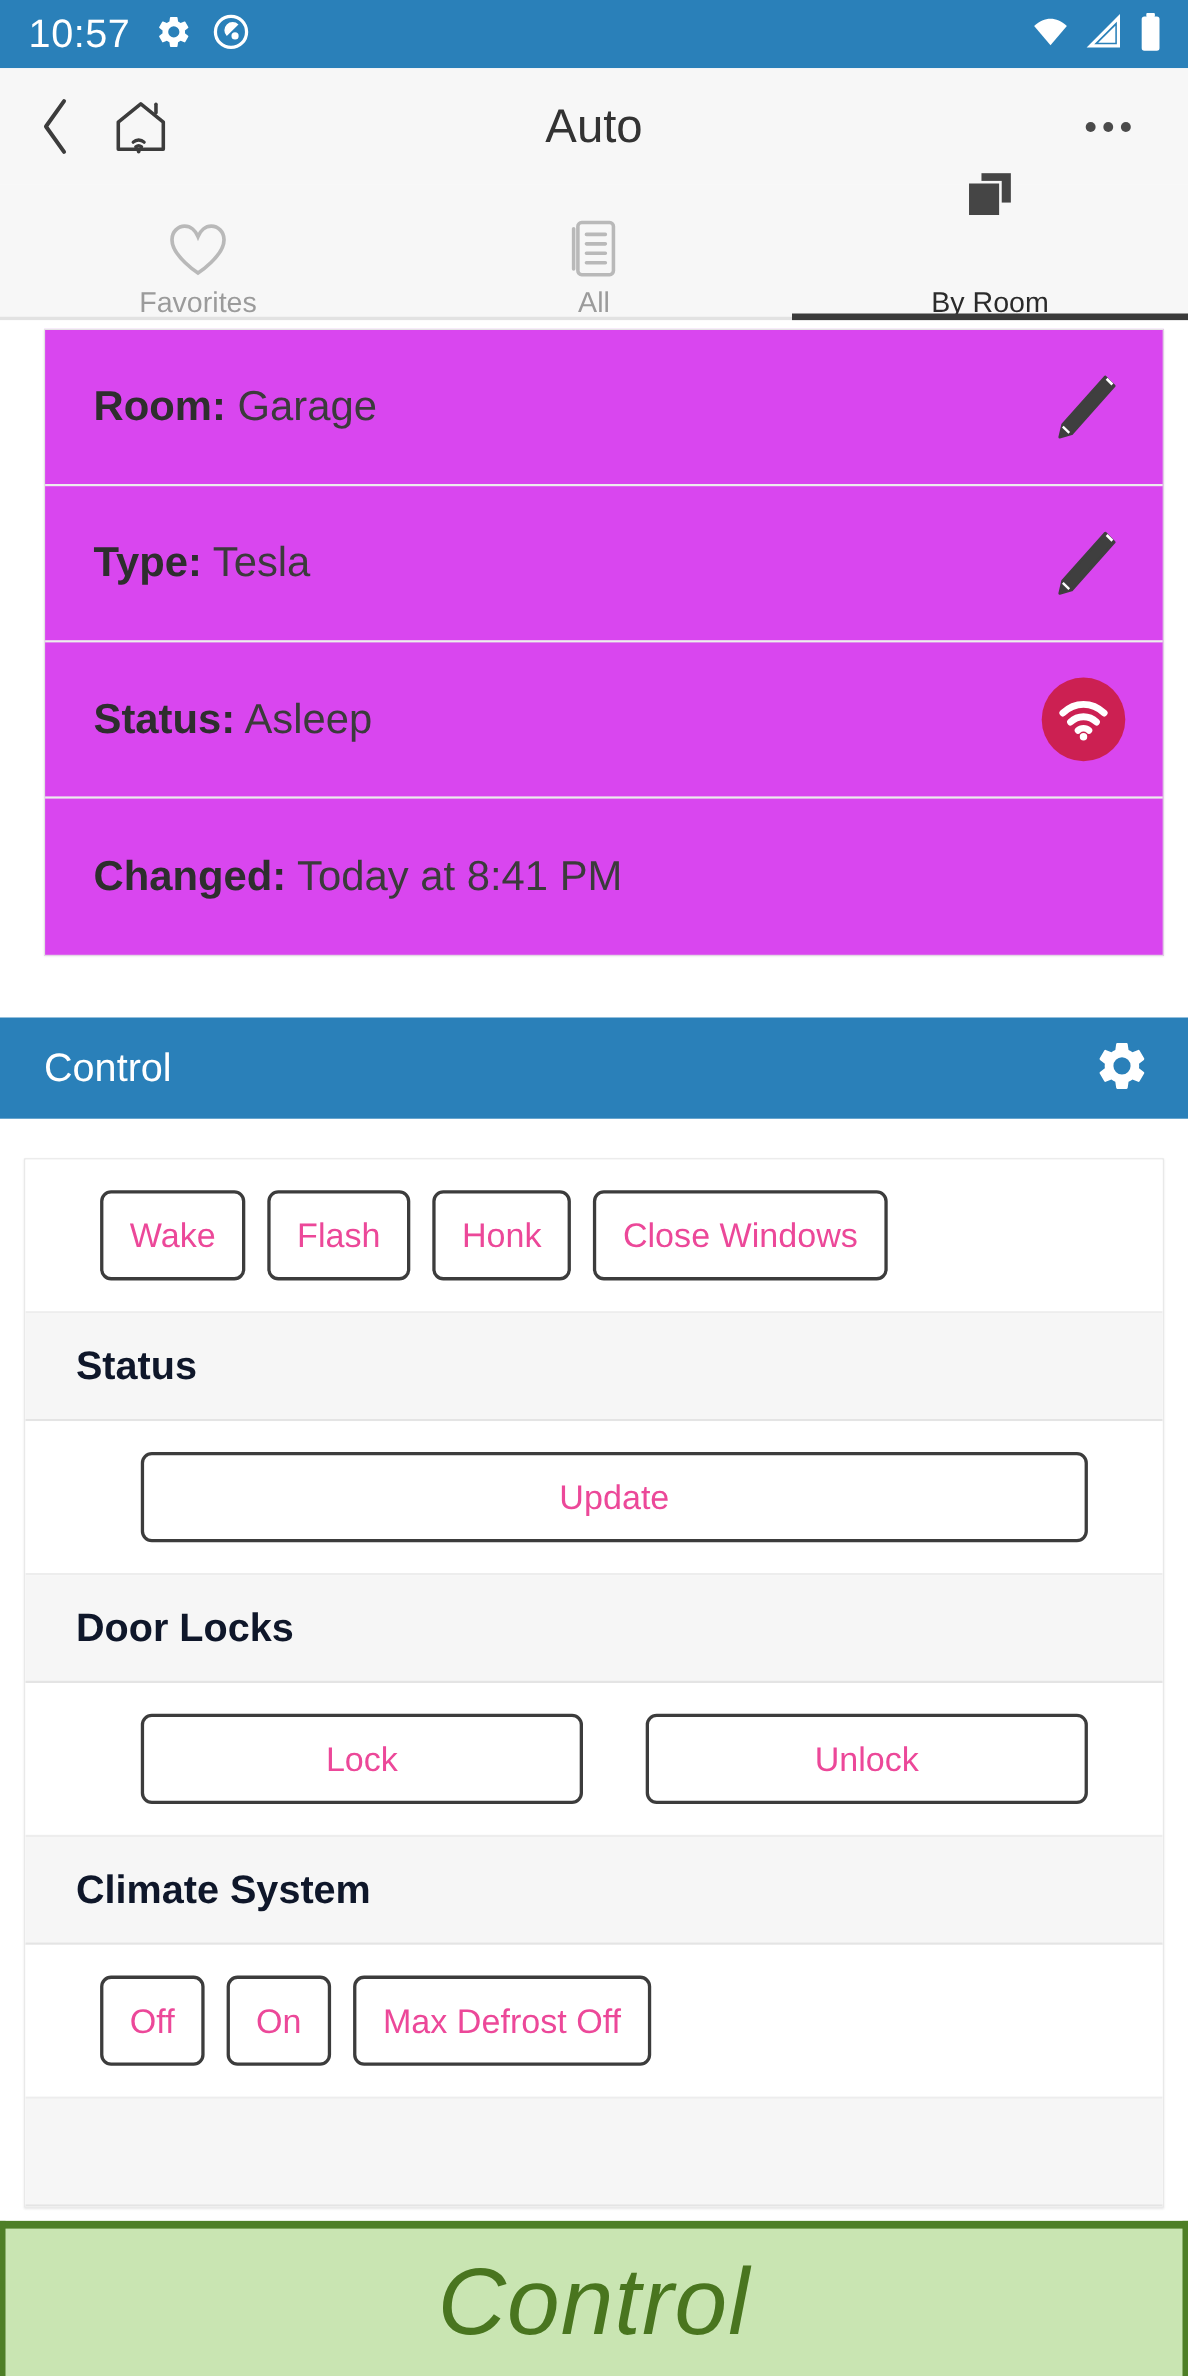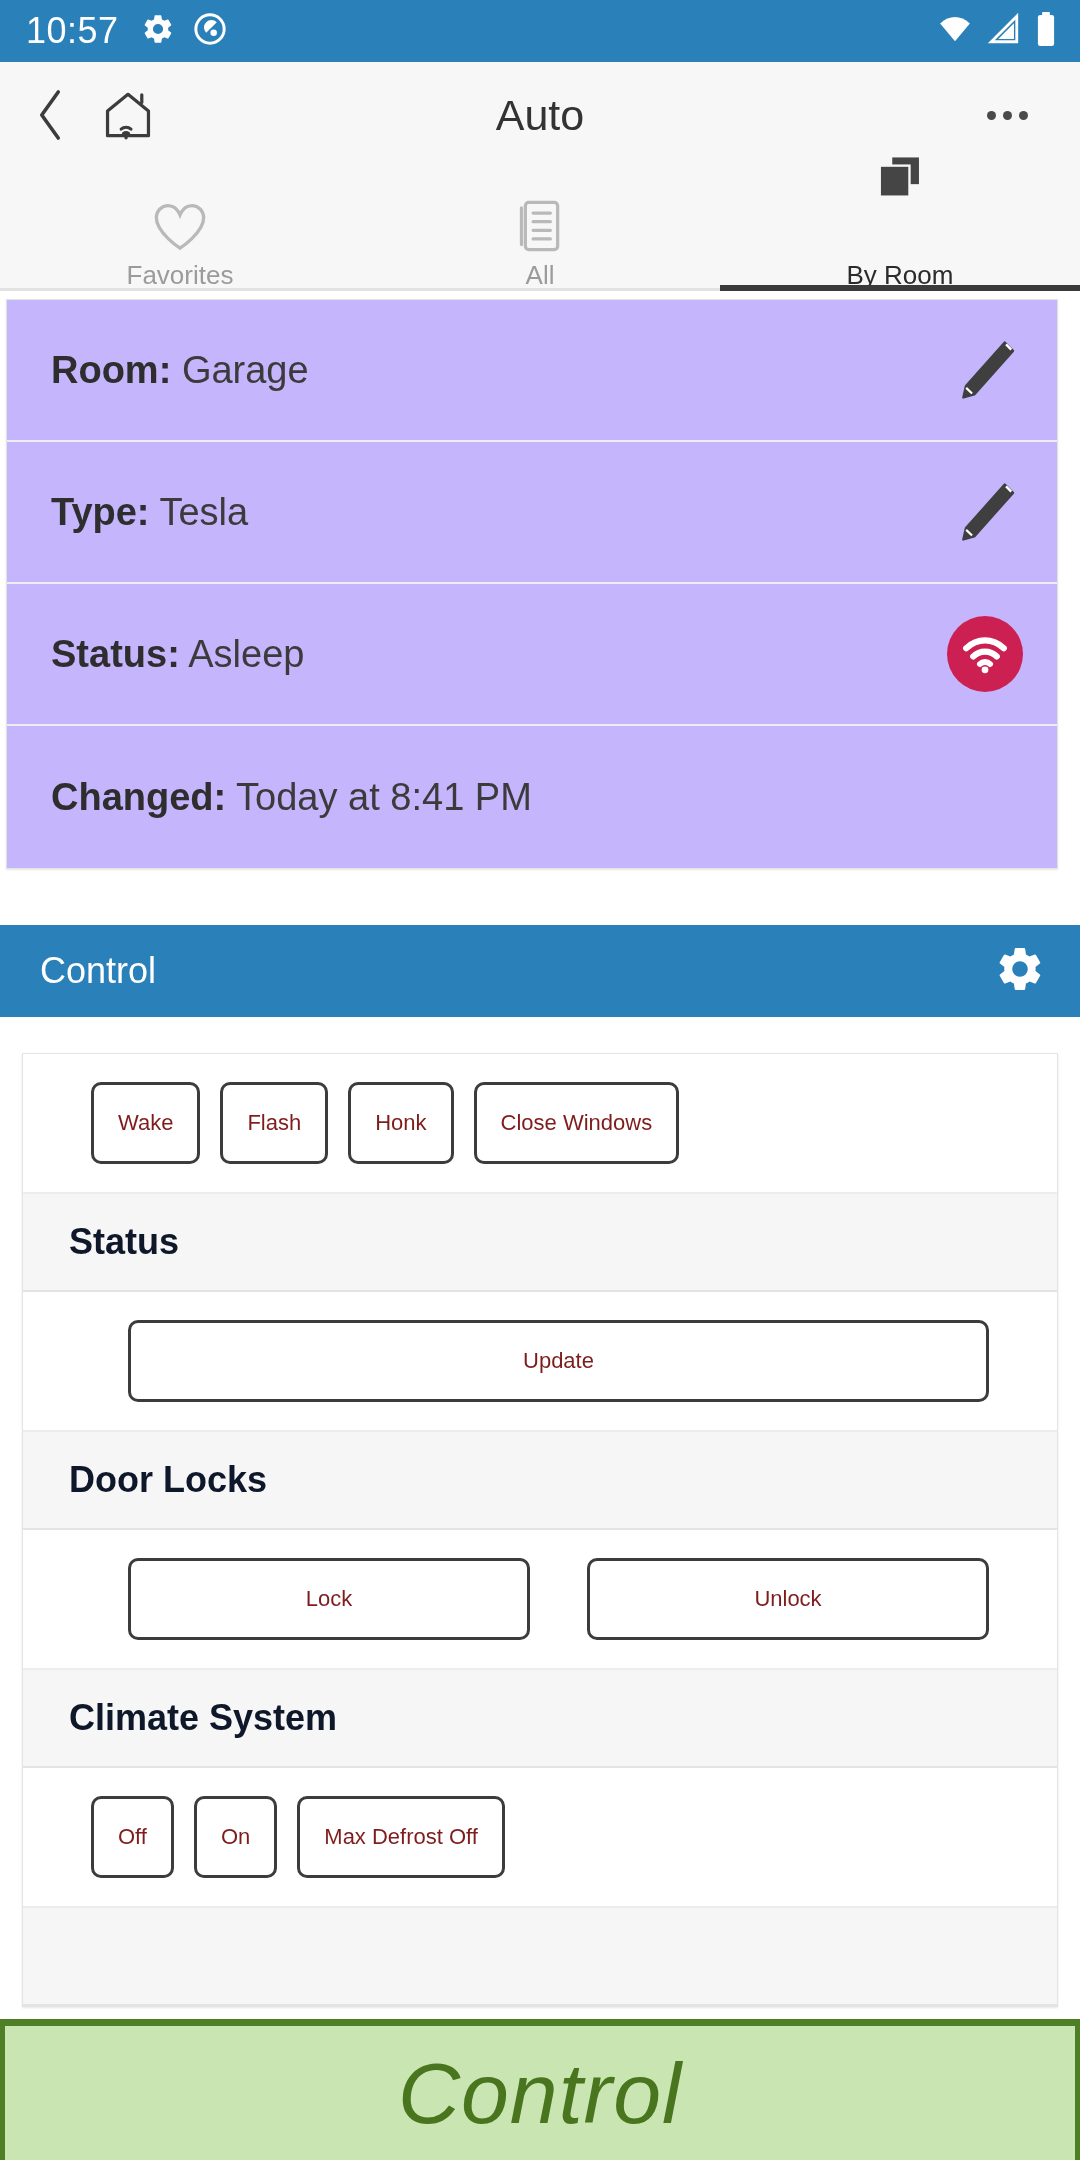--- a/index.html
+++ b/index.html
@@ -128,22 +128,22 @@
     position: absolute;
     left: 0; right: 0; bottom: -3px;
     height: 6px;
     background: #3a3a3a;
   }
 
   
   .scroll-area { background: #ffffff; }
 
   .info-card {
-    margin: 8px 22px 0 6px;
-    background: #c4b5fd;
+    margin: 8px 22px 0 40px;
+    background: #d946ef;
     border: 1px solid #E4E4E4;
     box-shadow: 0 1px 2px rgba(0,0,0,0.10);
   }
   .info-row {
     height: 142px;
     display: flex;
     align-items: center;
     padding: 0 34px 0 44px;
     border-bottom: 2px solid #EDEDED;
   }
@@ -203,22 +203,22 @@
   .btn-row.single { padding: 28px 68px; }
   .ctl-btn {
     border: 3px solid #3c3c3c;
     border-radius: 10px;
     background: #ffffff;
     height: 82px;
     display: flex;
     align-items: center;
     justify-content: center;
     padding: 0 24px;
-    font-size: 22px;
-    color: #7f1d1d;
+    font-size: 31px;
+    color: #ec4899;
     font-family: "Liberation Sans", sans-serif;
     white-space: nowrap;
     line-height: 1;
   }
   .ctl-btn.grow { flex: 1; margin-left: 37px; }
 
   .section-label {
     background: #F6F6F6;
     border-bottom: 2px solid #E4E4E4;
     padding: 30px 0 30px 46px;

